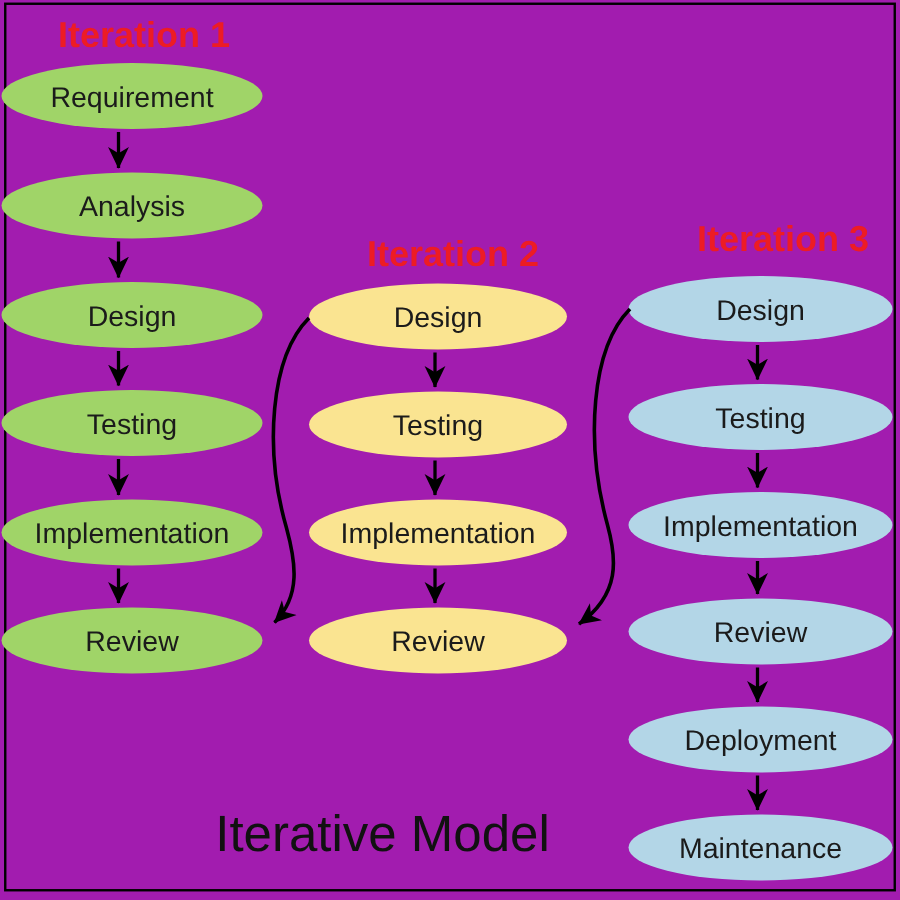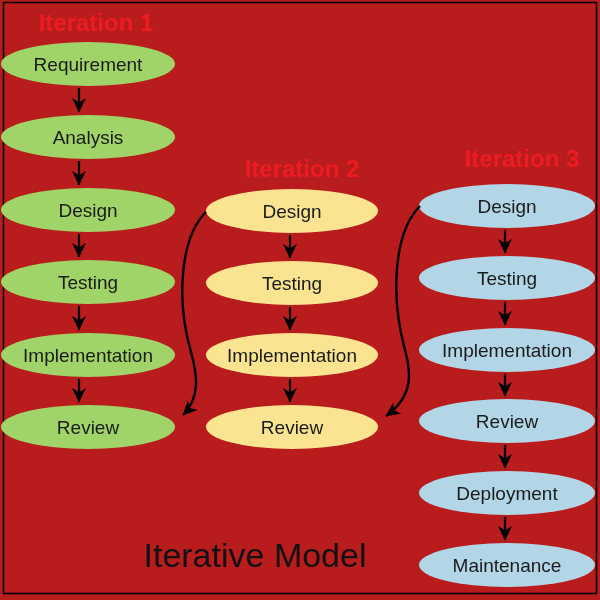--- a/index.html
+++ b/index.html
@@ -1,17 +1,17 @@
 <!DOCTYPE html>
 <html><head>
 <meta charset="utf-8">
 <style>
   html, body { margin: 0; padding: 0; background: #ffffff; }
   .stage {
-    width: 600px; height: 600px; position: relative; background: #b91c1c;
+    width: 600px; height: 600px; position: relative; background: #a21caf;
     font-family: "Liberation Sans", sans-serif;
   }
   svg { display: block; }
   text { font-family: "Liberation Sans", sans-serif; }
   .step-label { font-size: 19px; fill: #1b1b1b; }
   .iter-label { font-size: 24px; font-weight: bold; }
   .title-label { font-size: 34px; fill: #111111; }
 </style>
 </head>
 <body>

